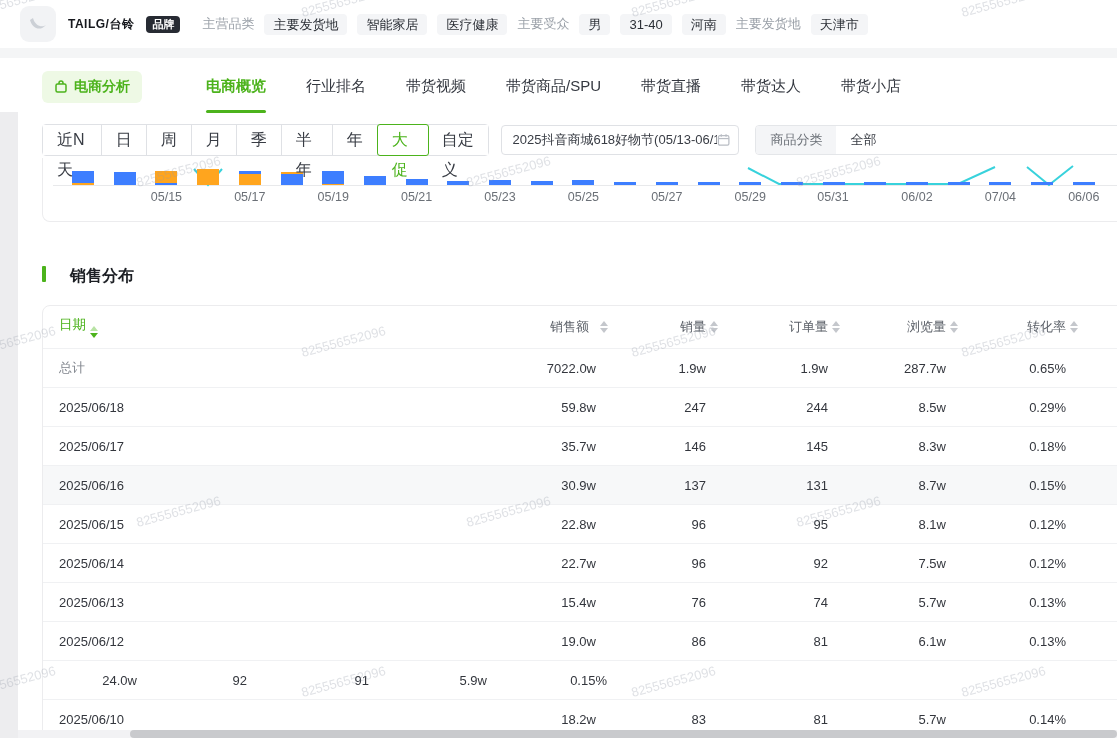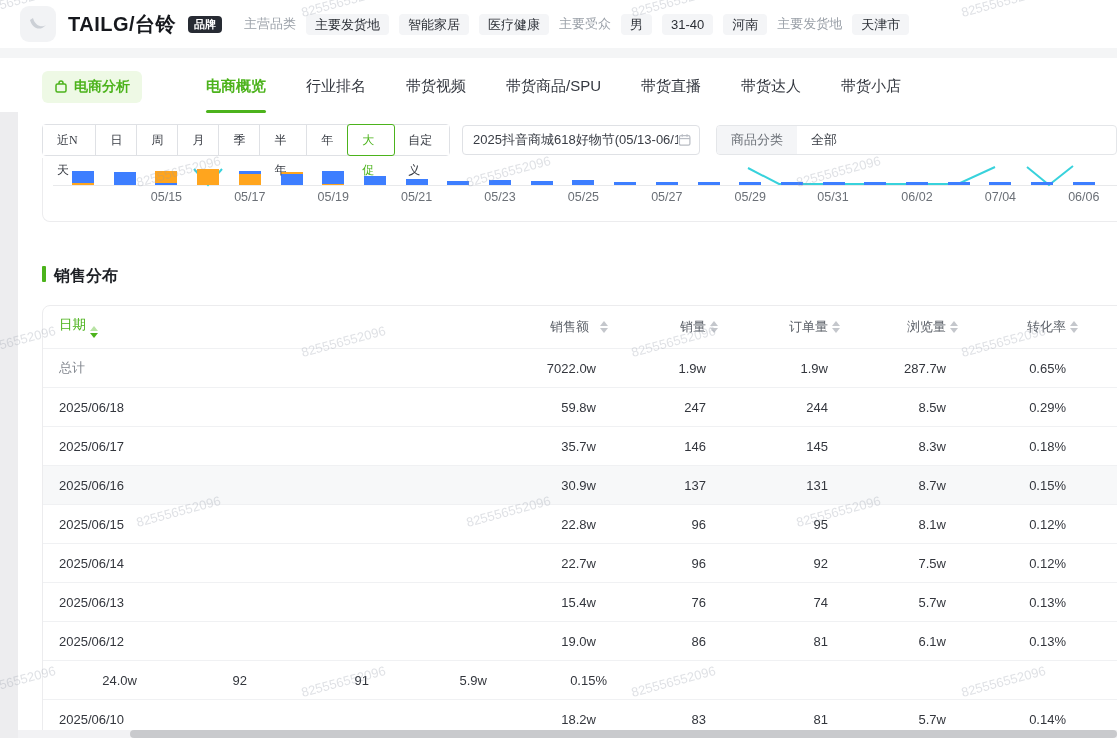--- a/index.html
+++ b/index.html
@@ -8,21 +8,21 @@
 
   
   .wm{position:absolute;color:rgba(150,156,168,0.30);font-size:13px;
     transform:rotate(-15deg);white-space:nowrap;pointer-events:none;z-index:50;}
 
   
   .hdr{position:absolute;left:0;top:0;width:1117px;height:48px;background:#fff;
     display:flex;align-items:center;padding-left:20px;box-sizing:border-box;gap:12px;}
   .logo{width:36px;height:36px;border-radius:9px;background:#f2f3f5;display:flex;
     align-items:center;justify-content:center;flex:0 0 auto;}
-  .brand{font-size:20px;font-weight:bold;color:#16181d;letter-spacing:.5px;}
+  .brand{font-size:12px;font-weight:bold;color:#16181d;letter-spacing:.5px;}
   .badge{background:#272b33;color:#fff;font-size:11px;font-weight:bold;
     padding:3px 6px;border-radius:4px;line-height:1;}
   .hmeta{display:flex;align-items:center;gap:10px;margin-left:10px;}
   .hlabel{color:#9aa0a8;font-size:13px;}
   .htag{background:#f4f5f7;color:#2b2f36;font-size:13px;padding:4px 9px;border-radius:4px;line-height:1;}
 
   .greyband{position:absolute;left:0;top:48px;width:1117px;height:10px;background:#f4f5f6;}
 
   
   .nav{position:absolute;left:0;top:58px;width:1117px;height:57px;background:#fff;
@@ -33,22 +33,22 @@
   .tab{font-size:15px;color:#343840;position:relative;height:100%;display:flex;align-items:center;cursor:pointer;}
   .tab.active{color:#4cb31c;font-weight:bold;}
   .tab.active::after{content:"";position:absolute;left:0;right:0;bottom:2px;height:3px;
     background:#4cb31c;border-radius:2px;}
 
   .gutter{position:absolute;left:0;top:112px;width:18px;height:626px;background:#ededef;z-index:5;}
 
   
   .filters{position:absolute;left:42px;top:125px;display:flex;align-items:center;height:30px;z-index:6;}
   .seg{display:flex;border:1px solid #dfe1e5;border-radius:4px;overflow:visible;background:#fff;}
-  .seg .fbtn{font-size:12px;color:#383c44;padding:0 14px;height:30px;line-height:30px;
-    border-right:1px solid #dfe1e5;box-sizing:border-box;cursor:pointer;background:#fff;font-family:Liberation Serif, serif;}
+  .seg .fbtn{font-size:16px;color:#383c44;padding:0 14px;height:30px;line-height:30px;
+    border-right:1px solid #dfe1e5;box-sizing:border-box;cursor:pointer;background:#fff;}
   .seg .fbtn:last-child{border-right:none;}
   .seg .fbtn.active{color:#4cb31c;border:1px solid #4cb31c;border-radius:3px;margin:-1px;
     position:relative;z-index:2;height:32px;line-height:30px;}
   .datesel{margin-left:12px;display:flex;align-items:center;justify-content:space-between;
     border:1px solid #dfe1e5;border-radius:4px;height:30px;box-sizing:border-box;
     padding:0 8px 0 10px;width:238px;background:#fff;cursor:pointer;}
   .datesel .val{font-size:13px;color:#383c44;white-space:nowrap;overflow:hidden;}
   .catsel{margin-left:16px;display:flex;align-items:stretch;border:1px solid #e4e6e9;
     border-radius:4px;height:30px;box-sizing:border-box;width:430px;background:#fff;cursor:pointer;}
   .catsel .clabel{background:#f4f5f7;color:#6b7077;font-size:13px;display:flex;align-items:center;
@@ -59,21 +59,21 @@
   .chartcard{position:absolute;left:42px;top:158px;width:1090px;height:64px;
     border-left:1px solid #ececee;border-bottom:1px solid #ececee;border-right:1px solid #ececee;
     border-radius:0 0 0 8px;box-sizing:border-box;background:#fff;}
   .axisline{position:absolute;left:10px;right:0;top:27px;height:1px;background:#e8e9eb;}
   .bar{position:absolute;width:22px;display:flex;flex-direction:column;}
   .bar .segp{width:100%;}
   .xlab{position:absolute;top:32px;font-size:12.5px;color:#6b7077;transform:translateX(-50%);white-space:nowrap;}
   .linesvg{position:absolute;left:0;top:0;width:1090px;height:64px;pointer-events:none;}
 
   
-  .sectitle{position:absolute;left:42px;top:266px;display:flex;align-items:flex-start;gap:8px;}
+  .sectitle{position:absolute;left:42px;top:266px;display:flex;align-items:flex-start;gap:24px;}
   .sectitle .gbar{width:4px;height:16px;background:#4cb31c;border-radius:1px;}
   .sectitle .stext{font-size:16px;font-weight:bold;color:#1c1f24;}
 
   
   .tbl{position:absolute;left:42px;top:305px;width:1085px;border:1px solid #ececee;
     border-radius:8px 8px 0 0;box-sizing:border-box;background:#fff;}
   .trow{display:flex;align-items:center;height:38px;border-top:1px solid #f0f1f3;}
   .trow.head{height:42px;border-top:none;}
   .trow.hl{background:#f7f8f9;}
   .c0{width:459px;padding-left:16px;box-sizing:border-box;font-size:13px;color:#33363d;text-align:left;}

